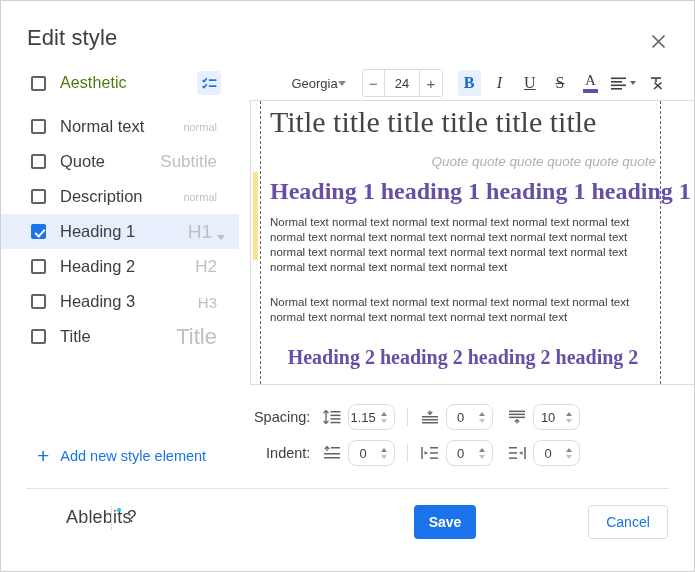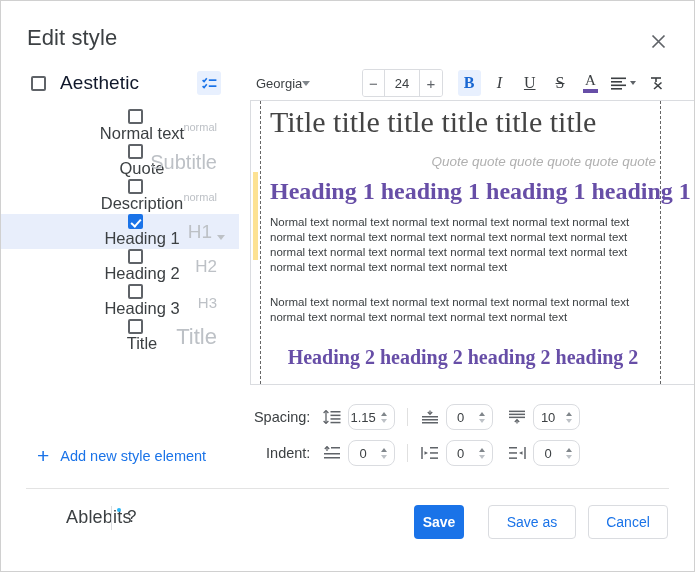--- a/index.html
+++ b/index.html
@@ -53,22 +53,22 @@
     height: 410px;
   }
   .styleset-row {
     position: relative;
     height: 40px;
     display: flex;
     align-items: center;
     padding-left: 30px;
   }
   .styleset-name {
-    font-size: 19px;
-    color: #0f172a;
+    font-size: 16px;
+    color: #4d7c0f;
     margin-left: 14px;
     letter-spacing: .1px;
   }
   .checklist-icon {
     position: absolute;
     right: 18px;
     top: 50%;
     transform: translateY(-50%);
     width: 24px;
     height: 24px;
@@ -81,41 +81,40 @@
   }
 
   .style-list { margin-top: 6px; }
   .style-item {
     position: relative;
     height: 35px;
     display: flex;
     align-items: center;
     padding-left: 30px;
     cursor: pointer;
-    flex-direction: column;
   }
   .style-item.selected { background: #e8eefb; }
   .style-label {
     font-size: 16.5px;
     color: #3c4043;
     margin-left: 14px;
   }
   .style-sample {
     position: absolute;
     right: 22px;
     top: 50%;
     transform: translateY(-50%);
     color: #bdc1c6;
     white-space: nowrap;
     display: flex;
     align-items: flex-end;
   }
   .style-item.selected .style-sample { right: 14px; }
   .sample-normal  { font-size: 11px; }
-  .sample-subtitle{ font-size: 20px; }
+  .sample-subtitle{ font-size: 17px; }
   .sample-h1      { font-size: 19px; }
   .sample-h2      { font-size: 17px; }
   .sample-h3      { font-size: 15px; }
   .sample-title   { font-size: 22px; }
   .sample-caret {
     display: inline-block;
     margin-left: 5px;
     width: 0; height: 0;
     border-left: 4px solid transparent;
     border-right: 4px solid transparent;
@@ -176,21 +175,21 @@
     width: 412px;
     height: 34px;
     display: flex;
     align-items: center;
   }
   .font-select {
     width: 100px;
     height: 26px;
     display: flex;
     align-items: center;
-    justify-content: flex-start;
+    justify-content: flex-end;
     font-size: 13px;
     color: #3c4043;
     cursor: pointer;
     padding-right: 4px;
   }
   .sel-caret {
     width: 0; height: 0;
     border-left: 4px solid transparent;
     border-right: 4px solid transparent;
     border-top: 5px solid #80868b;
@@ -509,21 +508,21 @@
     border-radius: 4px;
     display: flex;
     align-items: center;
     justify-content: center;
     font-size: 14px;
     cursor: pointer;
     box-sizing: border-box;
   }
   .btn-save {
     left: 413px;
-    width: 50px;
+    width: 62px;
     background: #1a73e8;
     color: #fff;
     font-weight: bold;
   }
   .btn-saveas {
     left: 487px;
     width: 88px;
     border: 1px solid #dadce0;
     color: #1a73e8;
     background: #fff;
@@ -832,17 +831,16 @@
 
   <div class="footer-divider"></div>
   <div class="footer">
     <div class="brand">
       <span>Ablebits</span>
       <span class="dot"></span>
     </div>
     <div class="footer-sep"></div>
     <div class="help-btn">?</div>
     <div class="btn btn-save">Save</div>
-    <div class="btn btn-saveas">Save as</div>
     <div class="btn btn-cancel">Cancel</div>
   </div>
 
 </div>
 
 </body></html>

